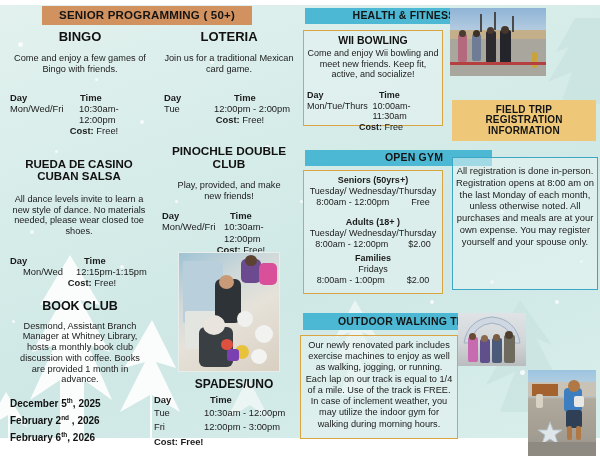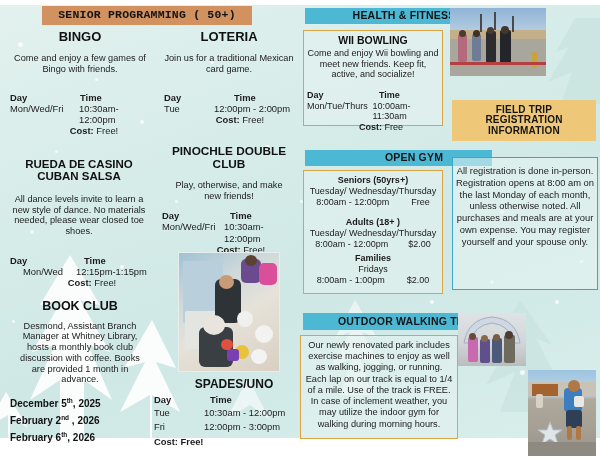--- a/index.html
+++ b/index.html
@@ -93,21 +93,21 @@
     <div class="snow" style="left:580px;top:260px;width:3px;height:3px;"></div>
     <div class="snow" style="left:465px;top:330px;width:6px;height:6px;"></div>
     <div class="snow" style="left:520px;top:370px;width:5px;height:5px;"></div>
     <div class="snow" style="left:555px;top:300px;width:4px;height:4px;"></div>
     <div class="snow" style="left:490px;top:280px;width:4px;height:4px;"></div>
     <div class="snow" style="left:12px;top:320px;width:3px;height:3px;"></div>
     <div class="snow" style="left:215px;top:365px;width:3px;height:3px;"></div>
     <div class="snow" style="left:300px;top:200px;width:3px;height:3px;"></div>
   </div>
 
-  <div class="bar bar-orange" style="left:42px;top:6px;width:210px;height:19px;font-size:11.5px;font-family:Liberation Mono, monospace;">SENIOR PROGRAMMING ( 50+)</div>
+  <div class="bar bar-orange" style="left:42px;top:6px;width:210px;height:19px;font-size:11.5px;">SENIOR PROGRAMMING ( 50+)</div>
 
   <div class="blk" style="left:6px;top:30px;width:148px;">
     <div class="ttl" style="font-size:13px;">BINGO</div>
     <div class="desc" style="font-size:9.2px;margin-top:9px;padding:0 8px;">Come and enjoy a few games of Bingo with friends.</div>
     <div class="tbl" style="font-size:9.4px;margin-top:17px;">
       <div class="hdr-row" style="display:flex;">
         <span style="width:70px;padding-left:4px;">Day</span>
         <span>Time</span>
       </div>
       <div style="display:flex;">
@@ -145,21 +145,21 @@
       <div style="display:flex;">
         <span style="width:66px;padding-left:6px;text-align:center;">Mon/Wed</span>
         <span>12:15pm-1:15pm</span>
       </div>
       <div class="cost" style="padding-left:26px;"><span class="b">Cost:</span> <span>Free!</span></div>
     </div>
   </div>
 
   <div class="blk" style="left:158px;top:145px;width:142px;">
     <div class="ttl" style="font-size:11.8px;">PINOCHLE DOUBLE CLUB</div>
-    <div class="desc" style="font-size:9.2px;margin-top:10px;padding:0 10px;">Play, otherwise, and make new friends!</div>
+    <div class="desc" style="font-size:9.2px;margin-top:10px;padding:0 10px;">Play, provided, and make new friends!</div>
     <div class="tbl" style="font-size:9.4px;margin-top:8px;">
       <div class="hdr-row" style="display:flex;">
         <span style="width:62px;padding-left:4px;">Day</span>
         <span style="padding-left:6px;">Time</span>
       </div>
       <div style="display:flex;">
         <span style="width:62px;padding-left:4px;">Mon/Wed/Fri</span>
         <span>10:30am-12:00pm</span>
       </div>
       <div class="cost" style="padding-left:24px;"><span class="b">Cost:</span> <span>Free!</span></div>

